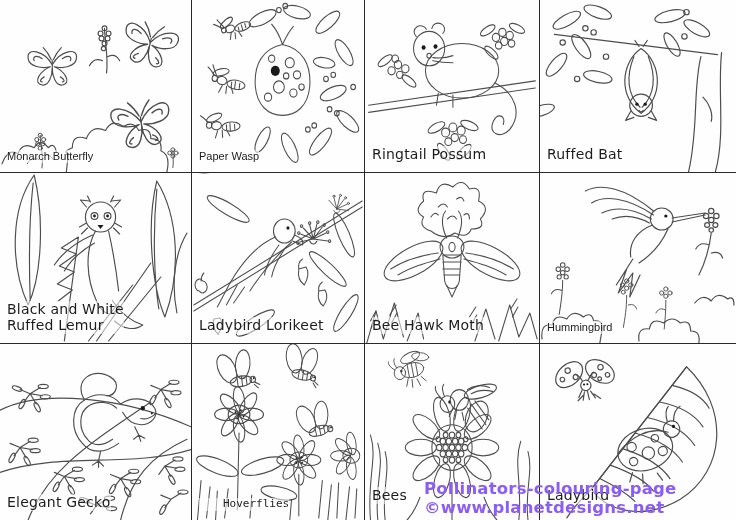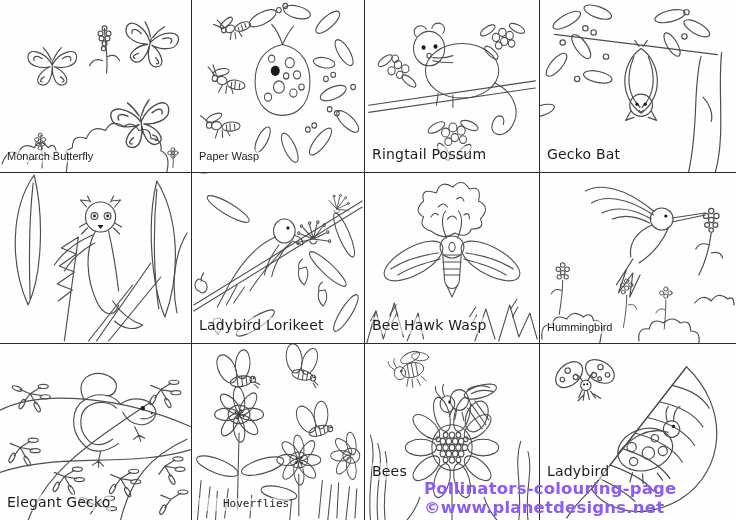--- a/index.html
+++ b/index.html
@@ -18,21 +18,21 @@
   .art{position:absolute;inset:0;width:100%;height:100%;}
   .art *{fill:none;stroke:#4d4d4d;stroke-width:1.15;stroke-linecap:round;stroke-linejoin:round;}
   .art .dk{fill:#1b1b1b;stroke:none;}
   .label{
     position:absolute;left:7px;bottom:9px;color:#1c1c1c;font-size:11px;
     white-space:pre-line;line-height:1.18;z-index:4;background:rgba(254,254,254,.55);
   }
   .label.comic{font-family:"DejaVu Sans",sans-serif;font-size:14px;letter-spacing:.2px;}
   .label.plain{font-family:"Liberation Sans",sans-serif;}
   .label.mono{font-family:"DejaVu Sans Mono",monospace;font-size:11px;padding-left:24px;}
-  .label.raised{bottom:40px;}
+  .label.raised{bottom:16px;}
   .caption{
     position:absolute;left:424px;bottom:3px;z-index:6;color:#8b5cf6;
     font-family:"DejaVu Sans",sans-serif;font-weight:700;font-size:16.5px;letter-spacing:.2px;
   }
 </style>
 </head>
 <body>
 
 <div class="sheet">
   <div class="grid">
@@ -216,21 +216,21 @@
         <ellipse cx="128" cy="44" rx="13" ry="5" transform="rotate(60 128 44)"></ellipse>
         <circle cx="44" cy="28" r="2.6"></circle>
           <circle cx="52" cy="32" r="2.6"></circle>
           <circle cx="22" cy="42" r="2.6"></circle>
         <circle cx="64" cy="56" r="2.6"></circle>
           <circle cx="36" cy="78" r="2.6"></circle>
           <circle cx="140" cy="36" r="2.6"></circle>
           <circle cx="142" cy="12" r="2.6"></circle>
         <path d="M156,56 C148,88 154,126 144,170 M176,52 C172,92 180,132 170,170 M158,96 C164,102 168,112 166,120"></path>
       </svg>
-      <span class="label comic">Gecko Bat</span>
+      <span class="label comic">Ruffed Bat</span>
     </div>
 
     <div class="cell">
       <svg class="art" viewBox="0 0 190 170" preserveAspectRatio="none">
         <path d="M34,2 C10,36 10,92 28,132 C42,102 44,44 34,2 Z M33,10 C28,54 29,96 30,126"></path>
         <path d="M156,8 C178,44 180,100 164,144 C150,110 146,48 156,8 Z M156,16 C152,58 153,104 158,136"></path>
         <path d="M186,60 C174,80 170,110 176,140"></path>
         <path d="M64,168 L78,64 M78,64 l-17,11 l15,6 l-17,12 l15,6 l-17,12 l15,6 l-14,11"></path>
         <path d="M96,168 L150,90 M88,168 L132,112 M108,168 L160,104"></path>
         <circle cx="100" cy="44" r="15"></circle>
@@ -239,20 +239,22 @@
         <circle cx="94" cy="43" r="3.4"></circle>
           <circle cx="107" cy="43" r="3.4"></circle>
         <circle cx="94" cy="43" r="1.4" class="dk"></circle>
           <circle cx="107" cy="43" r="1.4" class="dk"></circle>
         <path d="M97,52 l3,4 l3,-4 z" class="dk"></path>
         <path d="M95,58 C84,78 86,106 96,128 C102,142 114,146 118,132"></path>
         <path d="M108,58 C112,76 116,100 118,118"></path>
         <path d="M92,62 C74,70 62,80 54,92 M94,70 C80,78 70,88 64,98"></path>
         <path d="M112,128 C120,140 130,148 142,152 C134,158 122,156 114,148"></path>
       </svg>
+      <span class="label comic">Black and White
+Ruffed Lemur</span>
     </div>
 
     <div class="cell">
       <svg class="art" viewBox="0 0 190 170" preserveAspectRatio="none">
         <path d="M2,132 L188,28 M2,138 L188,34"></path>
         <ellipse cx="40" cy="36" rx="26" ry="6" transform="rotate(28 40 36)"></ellipse>
         <ellipse cx="150" cy="96" rx="26" ry="6" transform="rotate(40 150 96)"></ellipse>
         <ellipse cx="168" cy="62" rx="24" ry="6" transform="rotate(65 168 62)"></ellipse>
         <ellipse cx="120,0" cy="14" rx="22" ry="5.5" transform="rotate(10 120 14)"></ellipse>
         <ellipse cx="70" cy="150" rx="24" ry="6" transform="rotate(-30 70 150)"></ellipse>
@@ -300,21 +302,21 @@
         <path d="M85,82 L105,82 L103,108 C101,118 89,118 87,108 Z M85,89 L105,89 M85,96 L104,96 M86,102 L103,102"></path>
         <path d="M89,112 L95,124 L101,112"></path>
         <path d="M89,65 C83,52 83,44 88,38 M101,65 C107,52 107,44 102,38"></path>
         <ellipse cx="53" cy="88" rx="35" ry="14" transform="rotate(-26 53 88)"></ellipse>
         <path d="M28,96 C42,88 62,82 80,80 M36,102 C50,94 66,90 82,86"></path>
         <ellipse cx="137" cy="88" rx="35" ry="14" transform="rotate(26 137 88)"></ellipse>
         <path d="M162,96 C148,88 128,82 110,80 M154,102 C140,94 124,90 108,86"></path>
         <path d="M2,170 L12,138 L20,166 M20,166 L32,130 L42,164 M46,168 L58,140 L64,166 M120,168 L132,136 L142,166 M146,168 L158,132 L168,164 M168,164 L180,140 L188,166"></path>
         <path d="M12,138 l-6,10 m6,-2 l-5,9 m27,-23 l-7,10 m8,-2 l-6,10 m92,-16 l-7,10 m8,-2 l-6,10 m50,-26 l-7,10 m8,-2 l-6,10"></path>
       </svg>
-      <span class="label comic">Bee Hawk Wasp</span>
+      <span class="label comic">Bee Hawk Moth</span>
     </div>
 
     <div class="cell">
       <svg class="art" viewBox="0 0 190 170" preserveAspectRatio="none">
         <circle cx="118" cy="46" r="11"></circle>
         <circle cx="122" cy="43" r="1.6" class="dk"></circle>
         <path d="M128,45 L160,40 M128,49 L160,42"></path>
         <path d="M109,52 C94,58 86,70 88,84 M124,56 C118,70 108,82 96,90"></path>
         <path d="M110,38 C82,14 58,10 44,18 M110,42 C84,24 62,22 50,30 M108,46 C88,34 72,34 60,40 M106,50 C92,42 80,42 70,46"></path>
         <path d="M90,86 L74,112 L84,96 L76,120 L90,100 L87,124 L97,102"></path>

